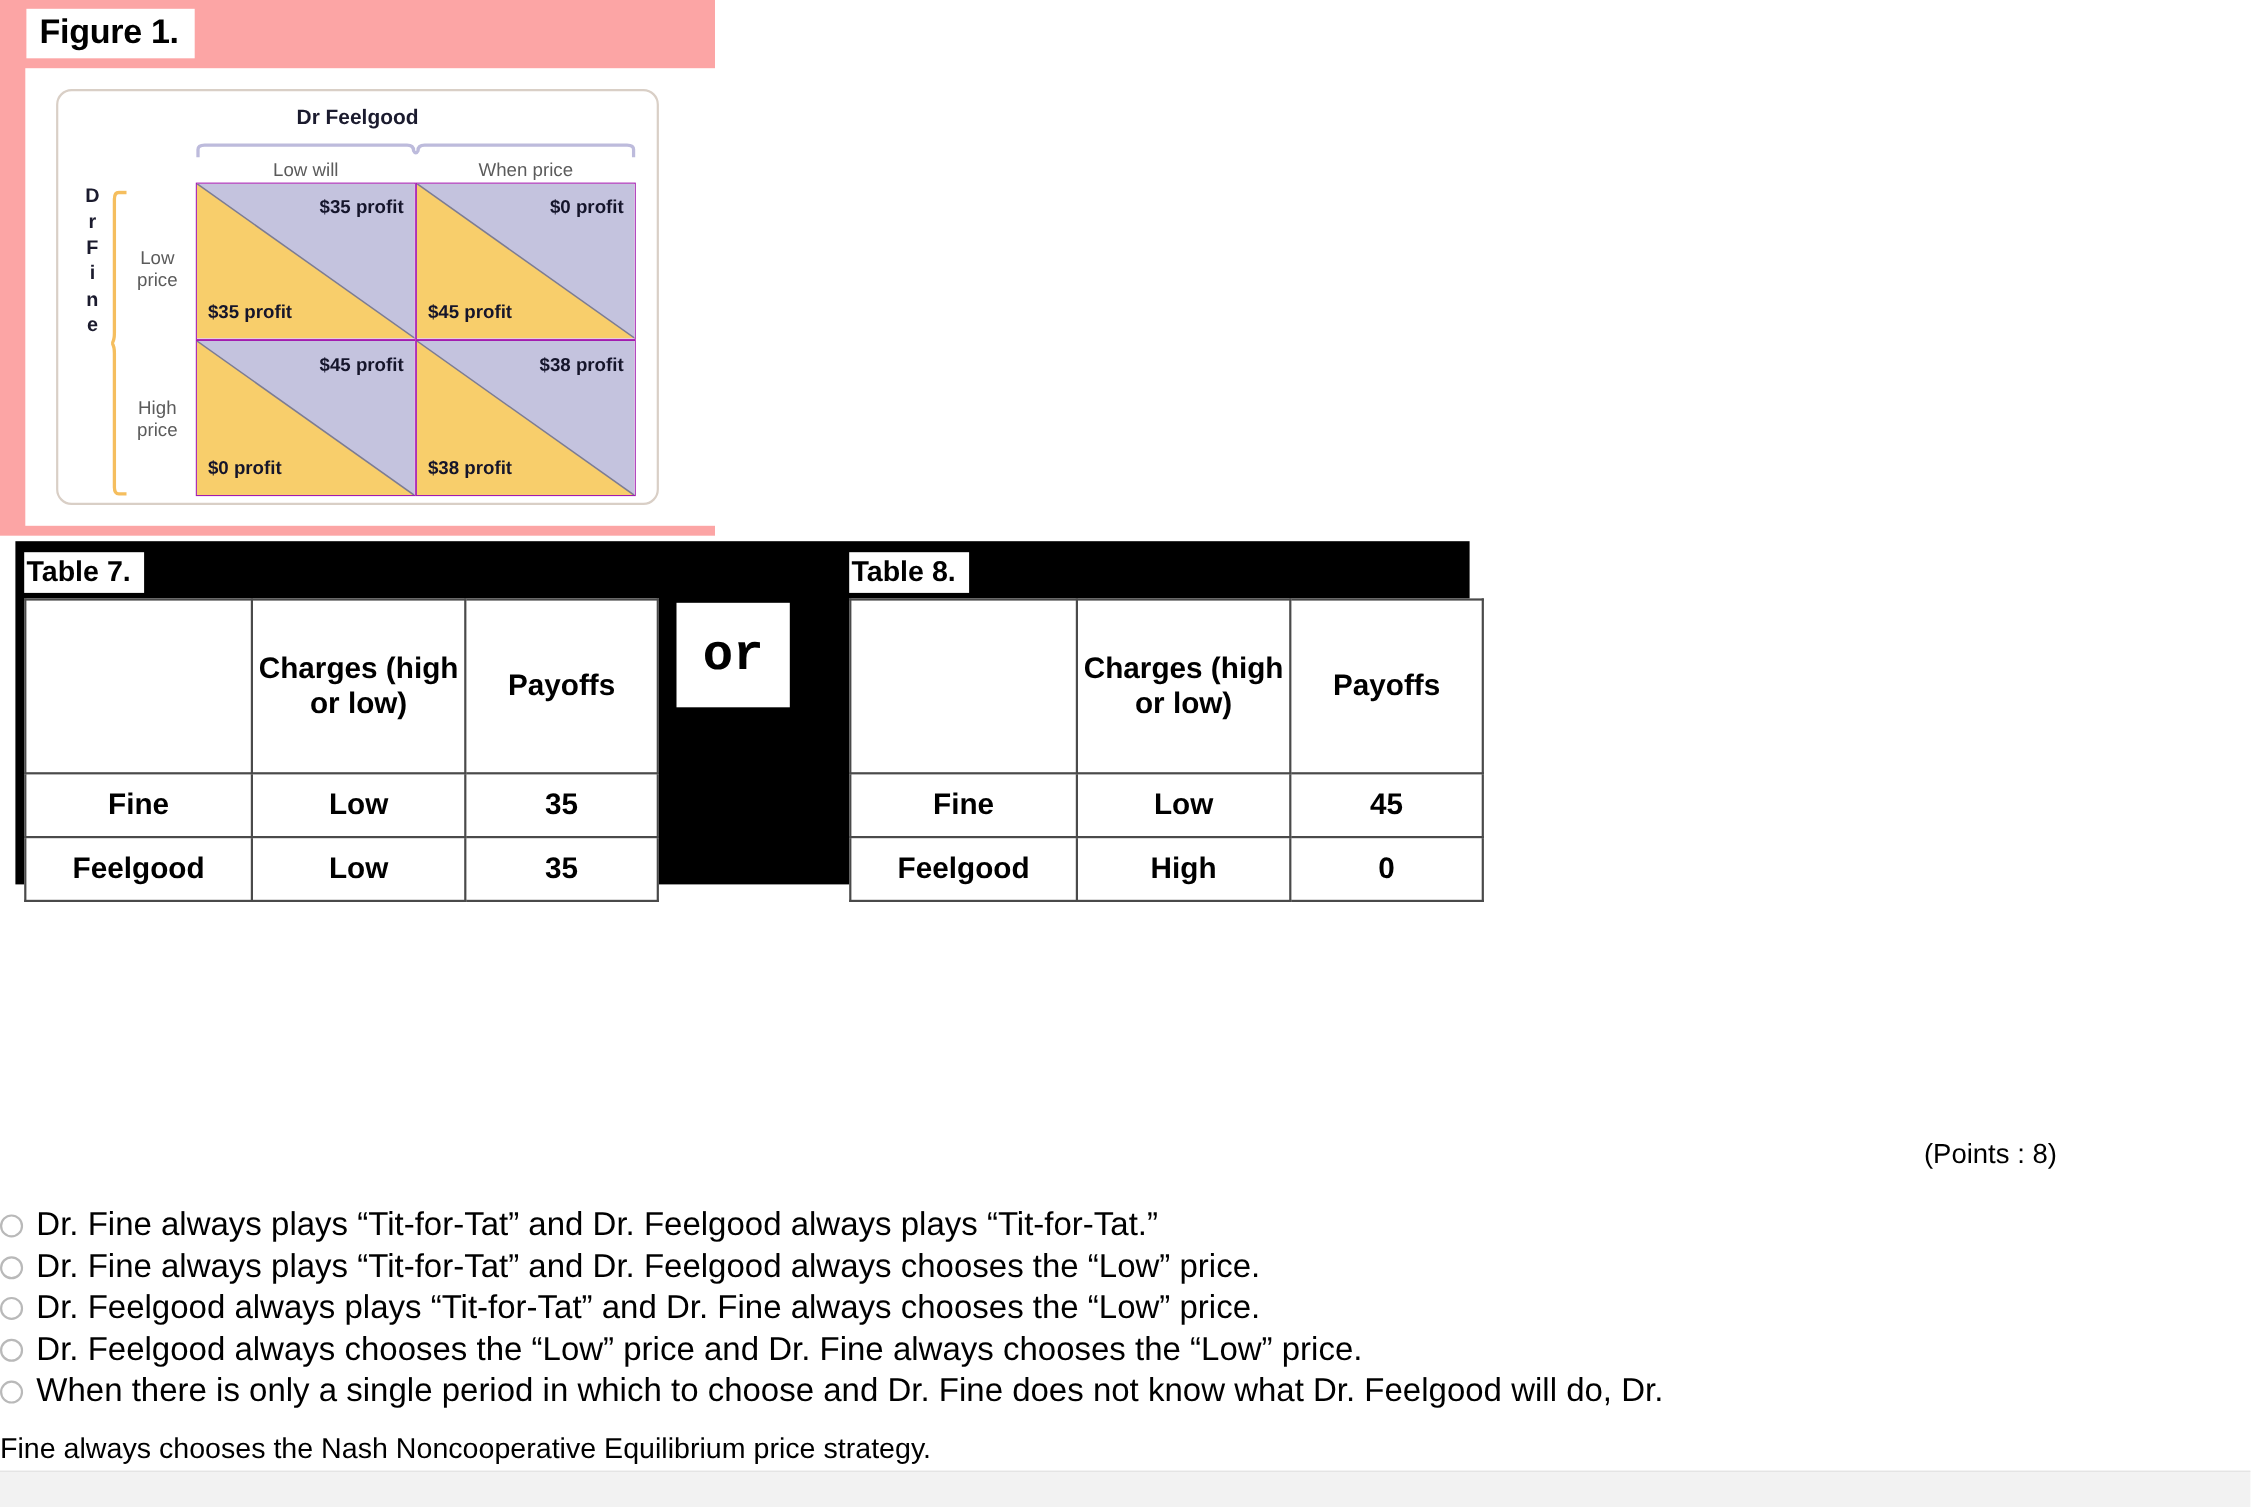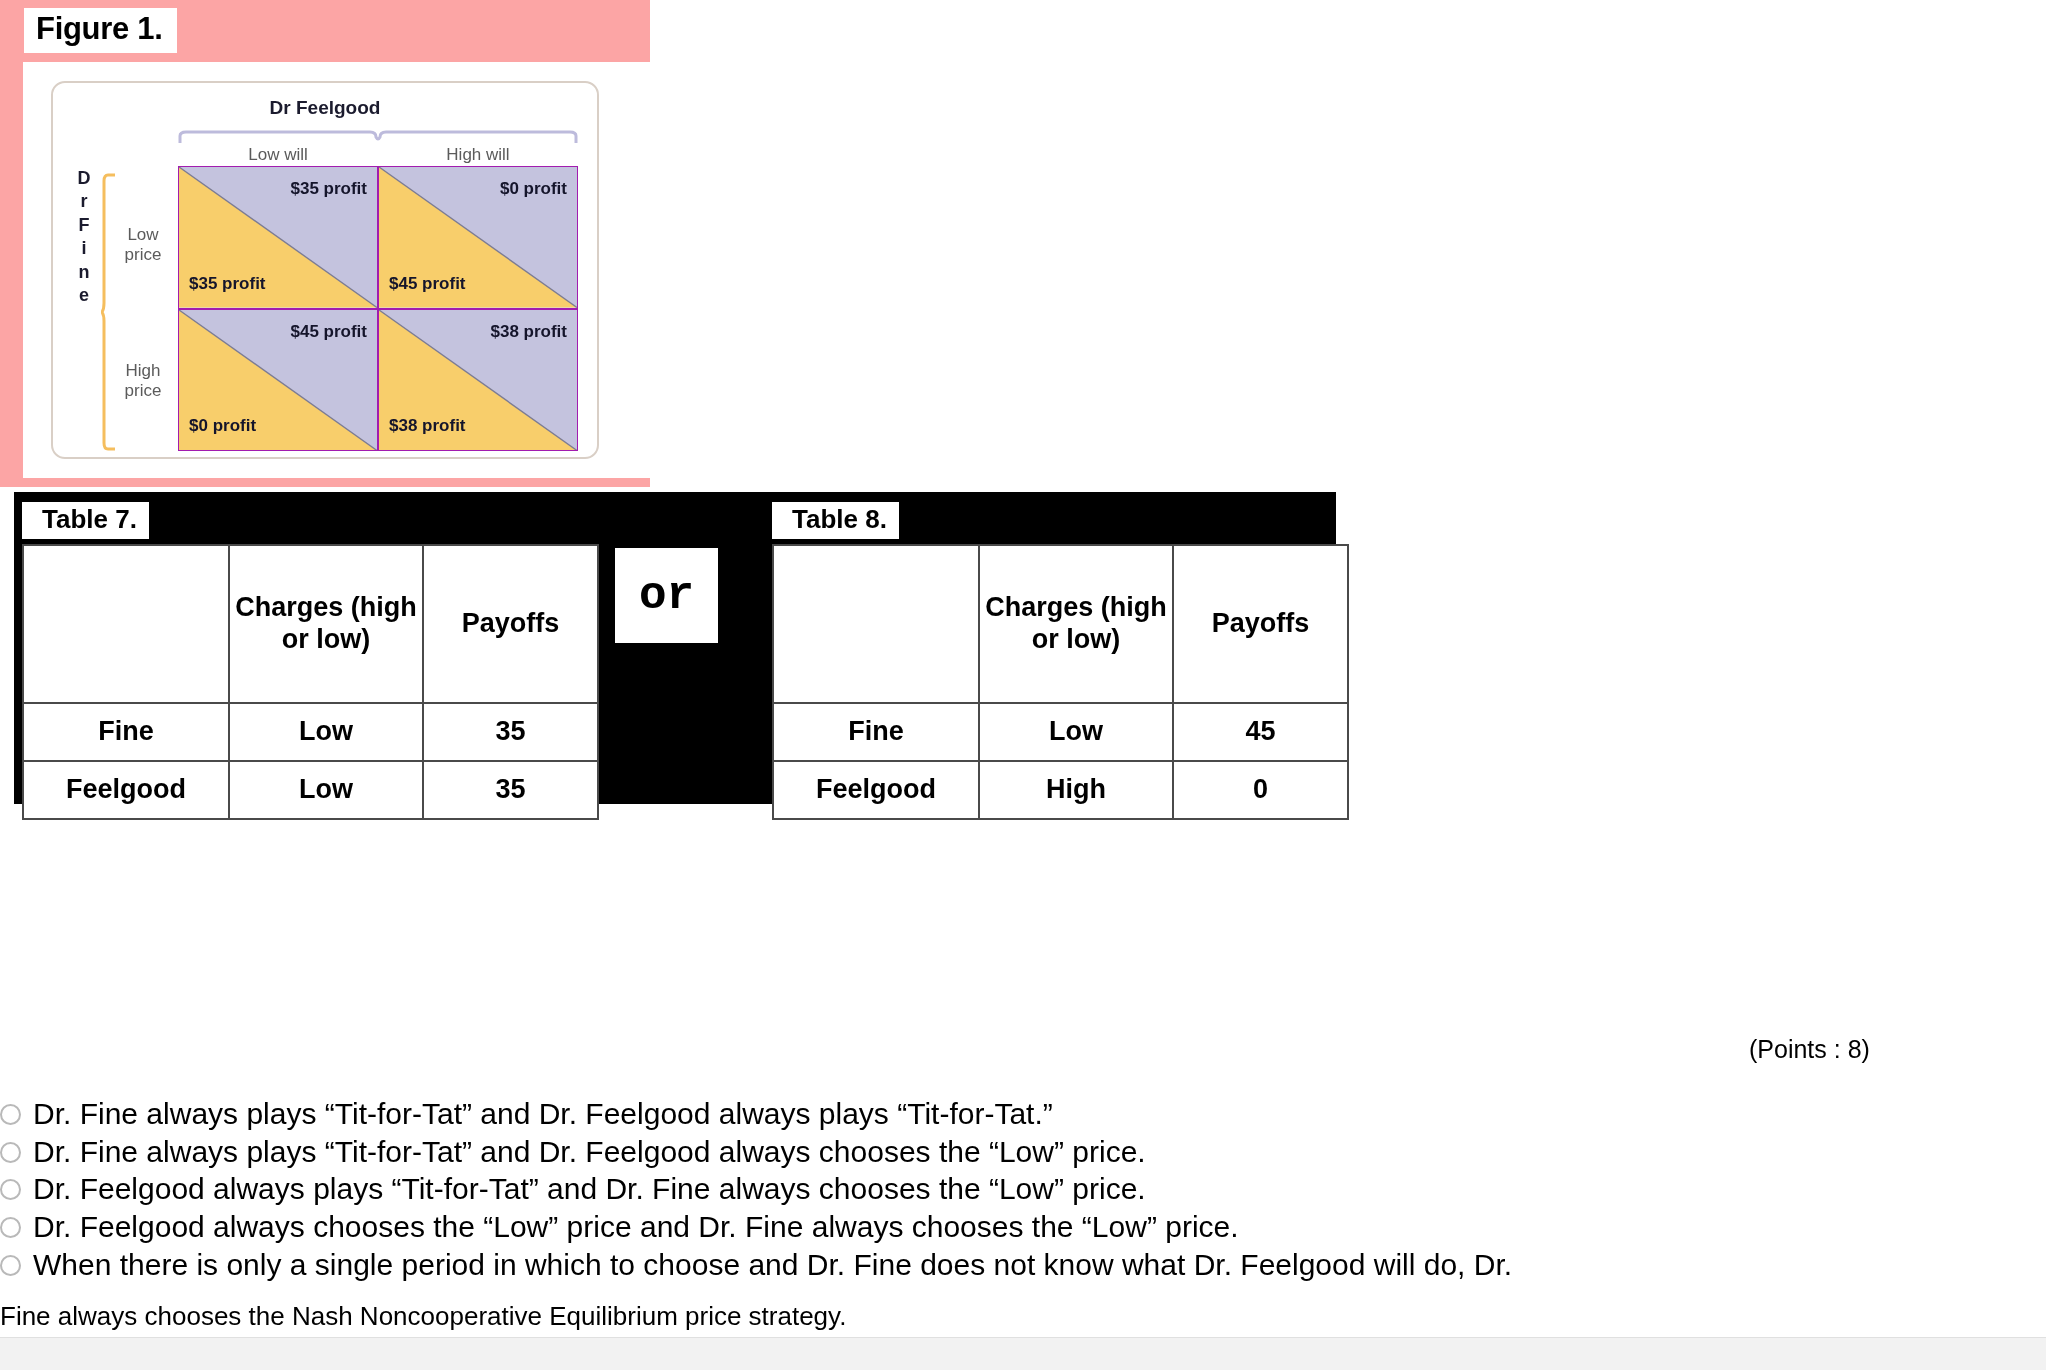--- a/index.html
+++ b/index.html
@@ -197,21 +197,21 @@
     height: 312px;
     background: #000000;
     box-sizing: border-box;
   }
   .table-title-badge {
     position: absolute;
     background: #ffffff;
     color: #000000;
     font-size: 26px;
     font-weight: bold;
-    padding: 3px 12px 5px 20px;
+    padding: 3px 12px 5px 2px;
     line-height: 1.12;
     font-family: "Liberation Sans", sans-serif;
   }
   #table7-title { left: 8px; top: 10px; }
   #table8-title { left: 758px; top: 10px; }
 
   .payoff-table {
     position: absolute;
     border-collapse: collapse;
     background: #ffffff;
@@ -323,21 +323,21 @@
   <div id="figure-inner-white">
     <div id="matrix-card">
 
       <div id="matrix-col-header">Dr Feelgood</div>
 
       <svg id="col-brace" viewBox="0 0 400 14" preserveAspectRatio="none">
         <path d="M2,13 L2,6 Q2,2 8,2 L192,2 Q198,2 198,7 Q200,11 202,7 Q202,2 208,2 L392,2 Q398,2 398,6 L398,13" fill="none" stroke="#BDBBDC" stroke-width="3"></path>
       </svg>
 
       <div id="col-label-low">Low will</div>
-      <div id="col-label-high">High will</div>
+      <div id="col-label-high">When price</div>
 
       <div id="row-player-label">
         <span>D</span>
         <span>r</span>
         <span>F</span>
         <span>i</span>
         <span>n</span>
         <span>e</span>
       </div>
 

